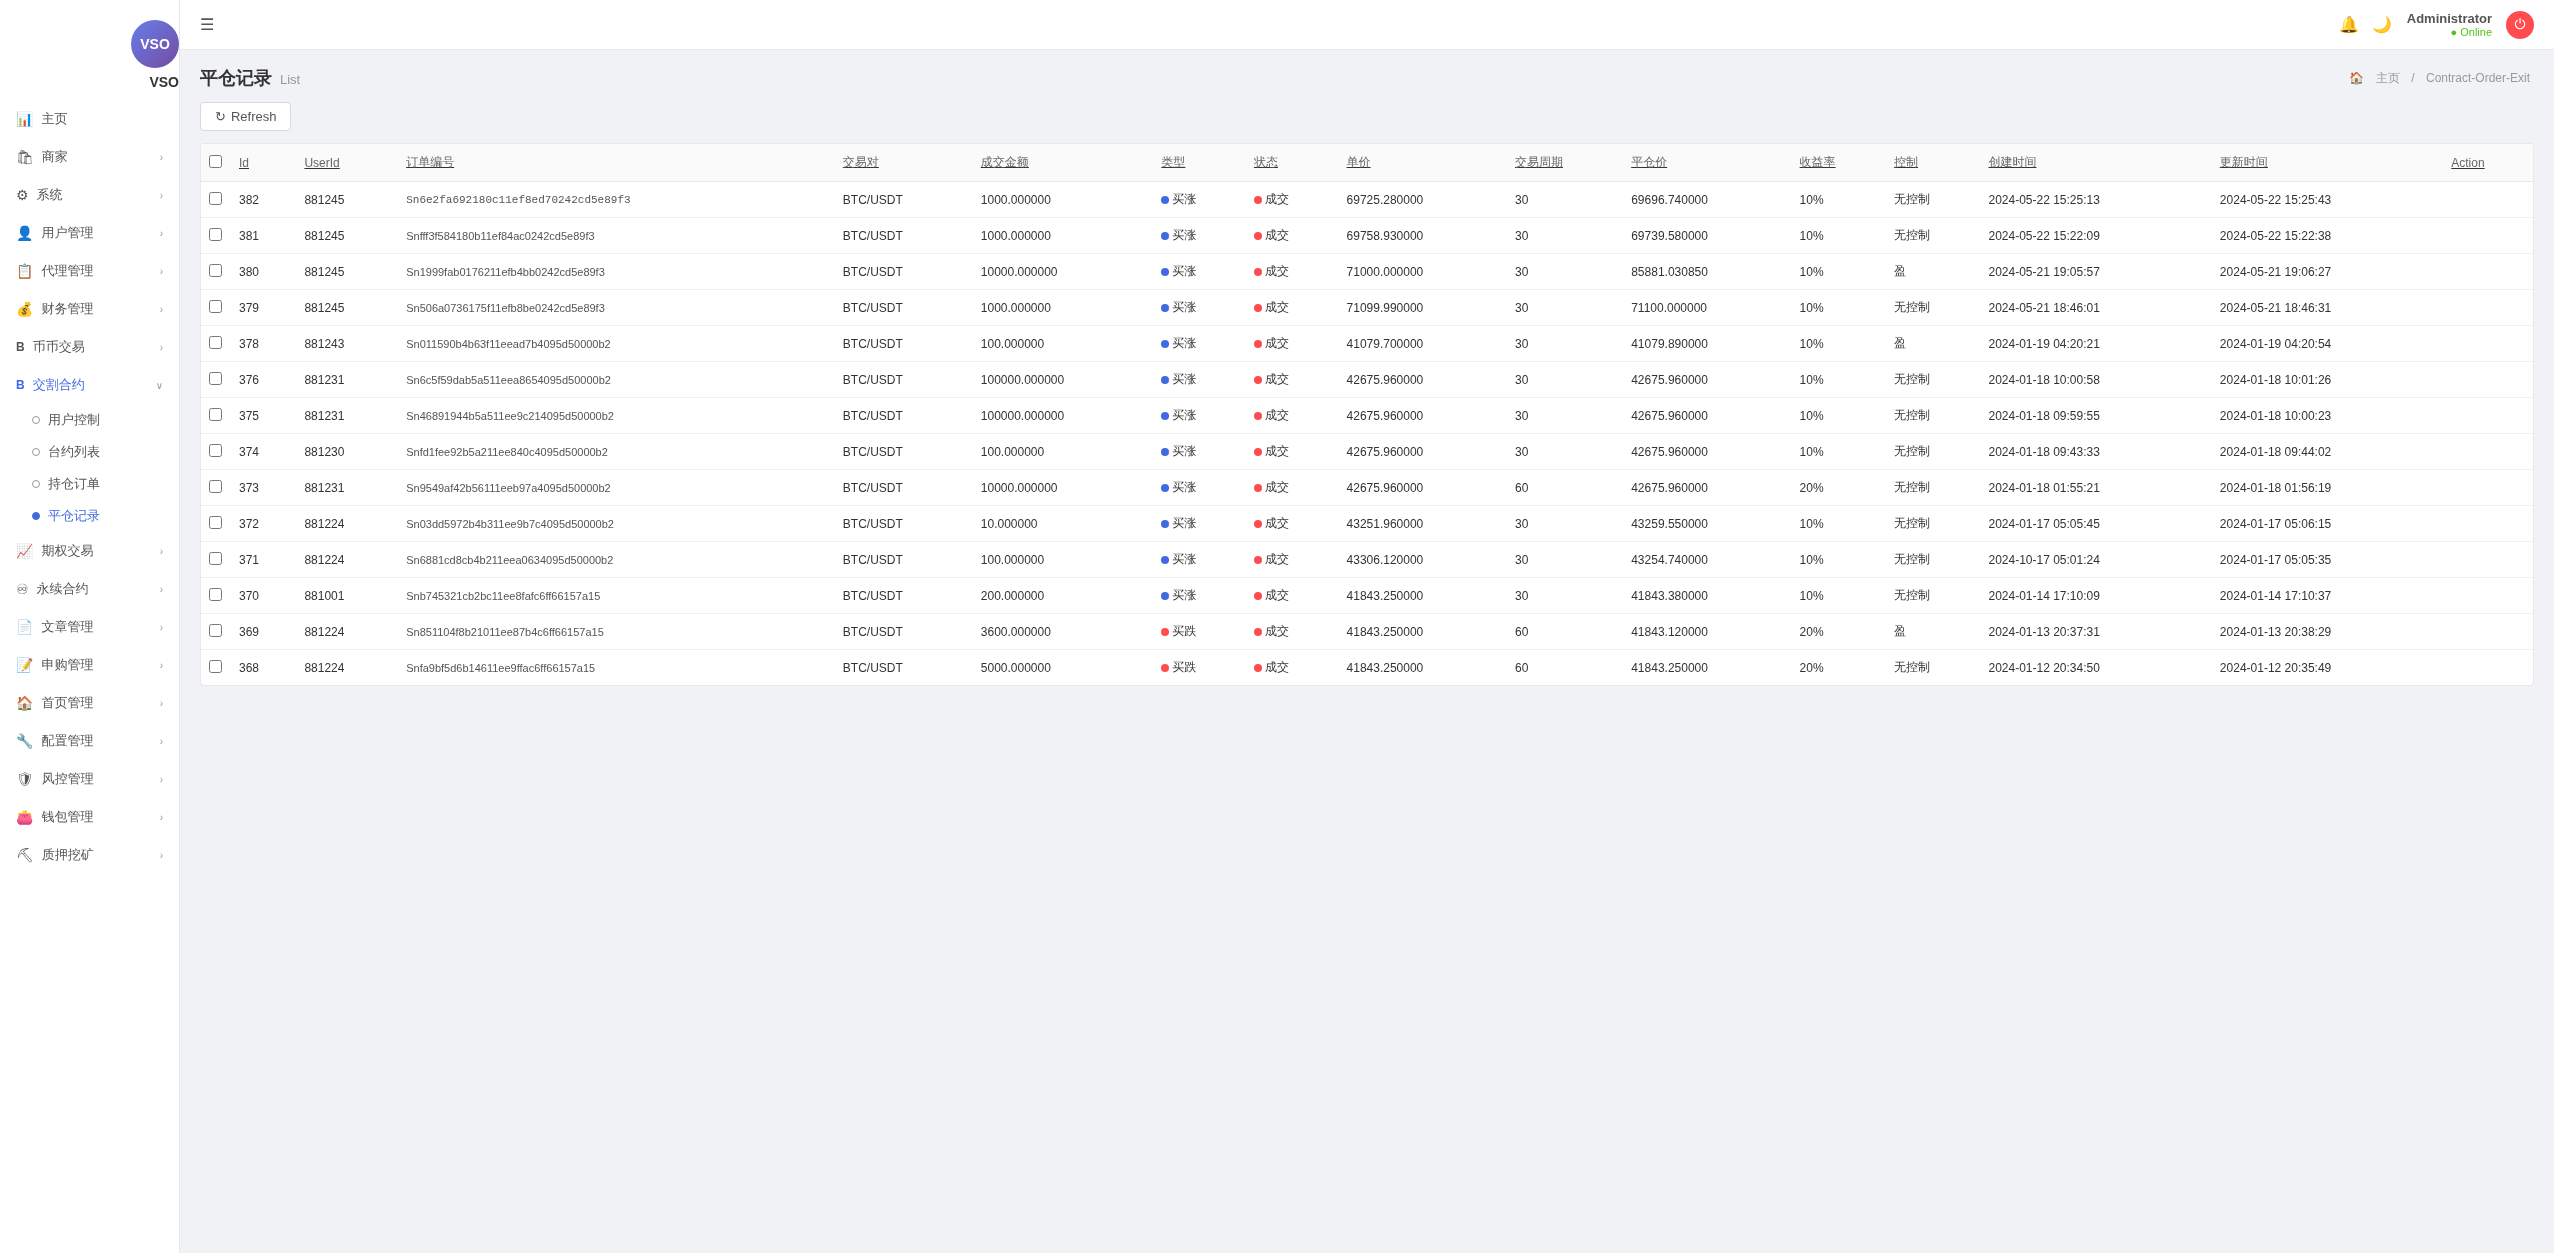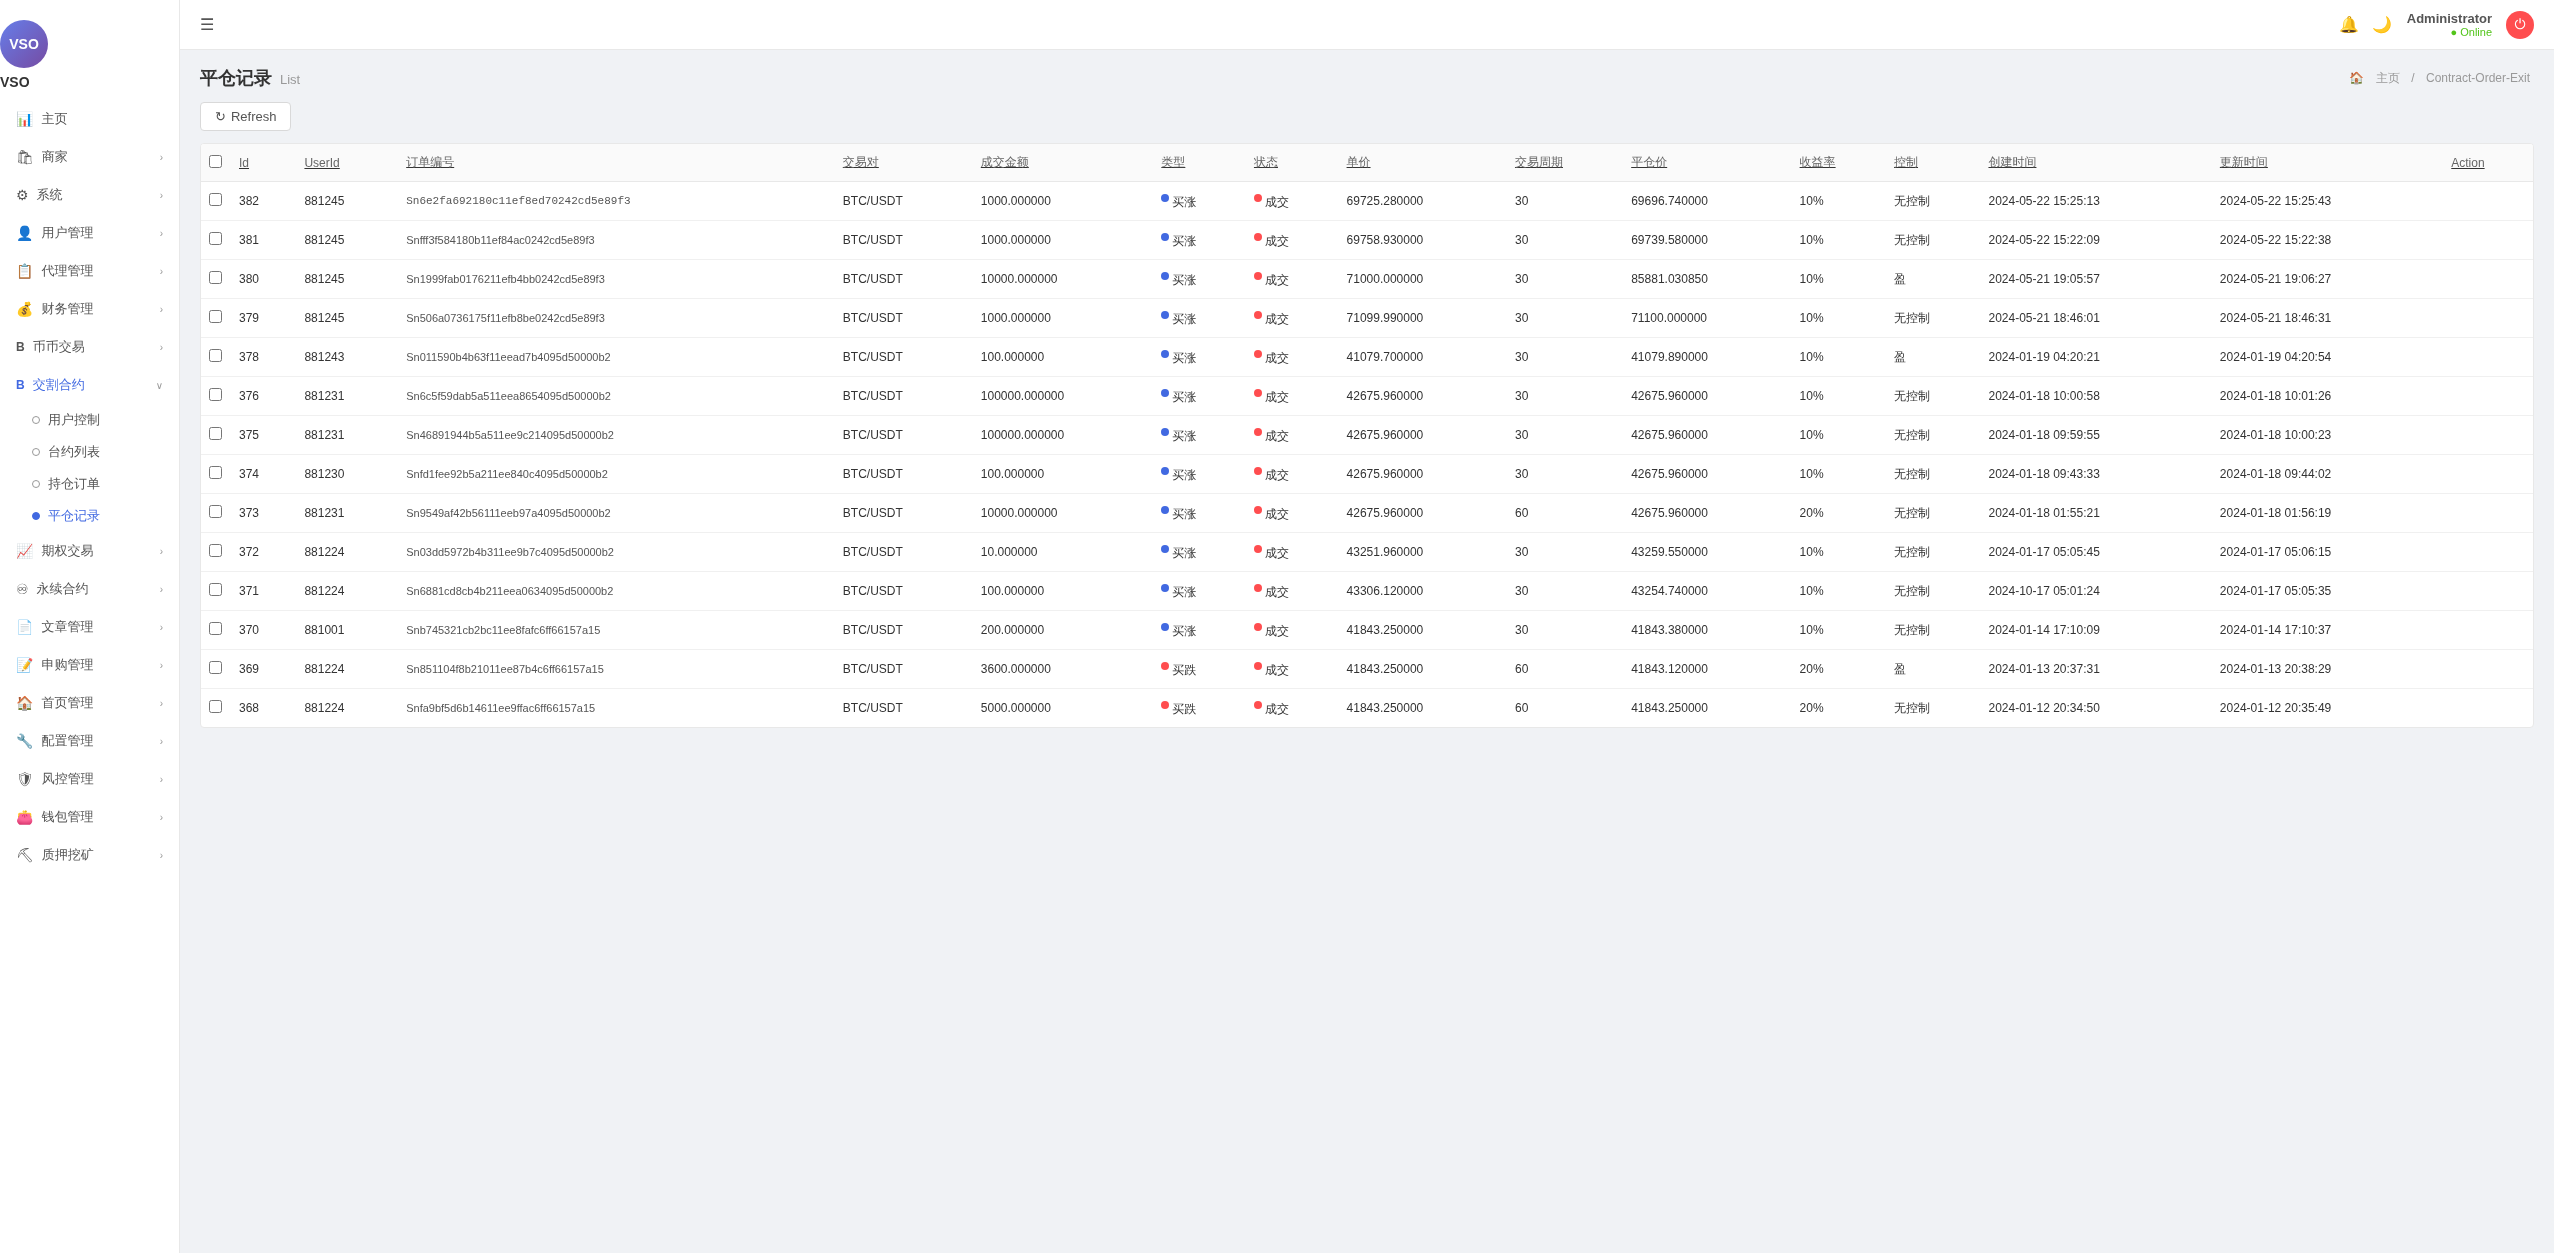--- a/index.html
+++ b/index.html
@@ -1,20 +1,20 @@
 <!DOCTYPE html>
 <html><head>
   <meta charset="utf-8">
   <style>
     * { box-sizing: border-box; margin: 0; padding: 0; }
     body { font-family: -apple-system, BlinkMacSystemFont, 'Segoe UI', sans-serif; font-size: 13px; background: #f0f2f5; color: #333; display: flex; height: 100vh; overflow: hidden; }
 
     
     #sidebar { width: 180px; background: #fff; border-right: 1px solid #e8e8e8; display: flex; flex-direction: column; flex-shrink: 0; overflow-y: auto; }
-    .logo-area { padding: 20px 0 10px; display: flex; flex-direction: column; align-items: flex-start; }
+    .logo-area { padding: 20px 0 10px; display: flex; flex-direction: column; align-items: flex-end; }
     .logo-circle { width: 48px; height: 48px; border-radius: 50%; background: linear-gradient(135deg, #667eea, #764ba2); display: flex; align-items: center; justify-content: center; color: white; font-weight: bold; font-size: 14px; }
     .logo-text { margin-top: 6px; font-weight: bold; font-size: 14px; color: #333; }
     .nav-item { display: flex; align-items: center; padding: 10px 16px; cursor: pointer; color: #555; font-size: 13px; position: relative; }
     .nav-item.active { color: #4169e1; }
     .nav-icon { margin-right: 8px; font-size: 14px; }
     .nav-arrow { margin-left: auto; font-size: 10px; color: #999; }
     .nav-sub-item { display: flex; align-items: center; padding: 7px 16px 7px 32px; cursor: pointer; color: #555; font-size: 13px; }
     .nav-sub-item.active { color: #4169e1; }
     .nav-sub-dot { width: 8px; height: 8px; border-radius: 50%; border: 1px solid #999; margin-right: 8px; flex-shrink: 0; }
     .nav-sub-dot.active { border-color: #4169e1; background: #4169e1; }
@@ -51,21 +51,21 @@
     table { width: 100%; border-collapse: collapse; font-size: 12px; }
     thead tr { background: #fafafa; text-decoration: underline; }
     th { padding: 10px 8px; text-align: left; color: #666; font-weight: 500; border-bottom: 1px solid #e8e8e8; white-space: nowrap; }
     td { padding: 9px 8px; border-bottom: 1px solid #f0f0f0; color: #333; white-space: nowrap; }
     tr:last-child td { border-bottom: none; }
     .checkbox-cell { width: 30px; }
     input[type="checkbox"] { cursor: pointer; }
 
     .dot { width: 8px; height: 8px; border-radius: 50%; display: inline-block; margin-right: 3px; }
 
-    .badge { display: inline-flex; font-size: 12px; }
+    .badge { display: inline-flex; align-items: center; font-size: 12px; }
     .badge .dot { flex-shrink: 0; }
 
     .action-col { color: #4169e1; cursor: pointer; }
   </style>
 </head>
 <body>
 
 <div id="sidebar">
   <div class="logo-area">
     <div class="logo-circle">

